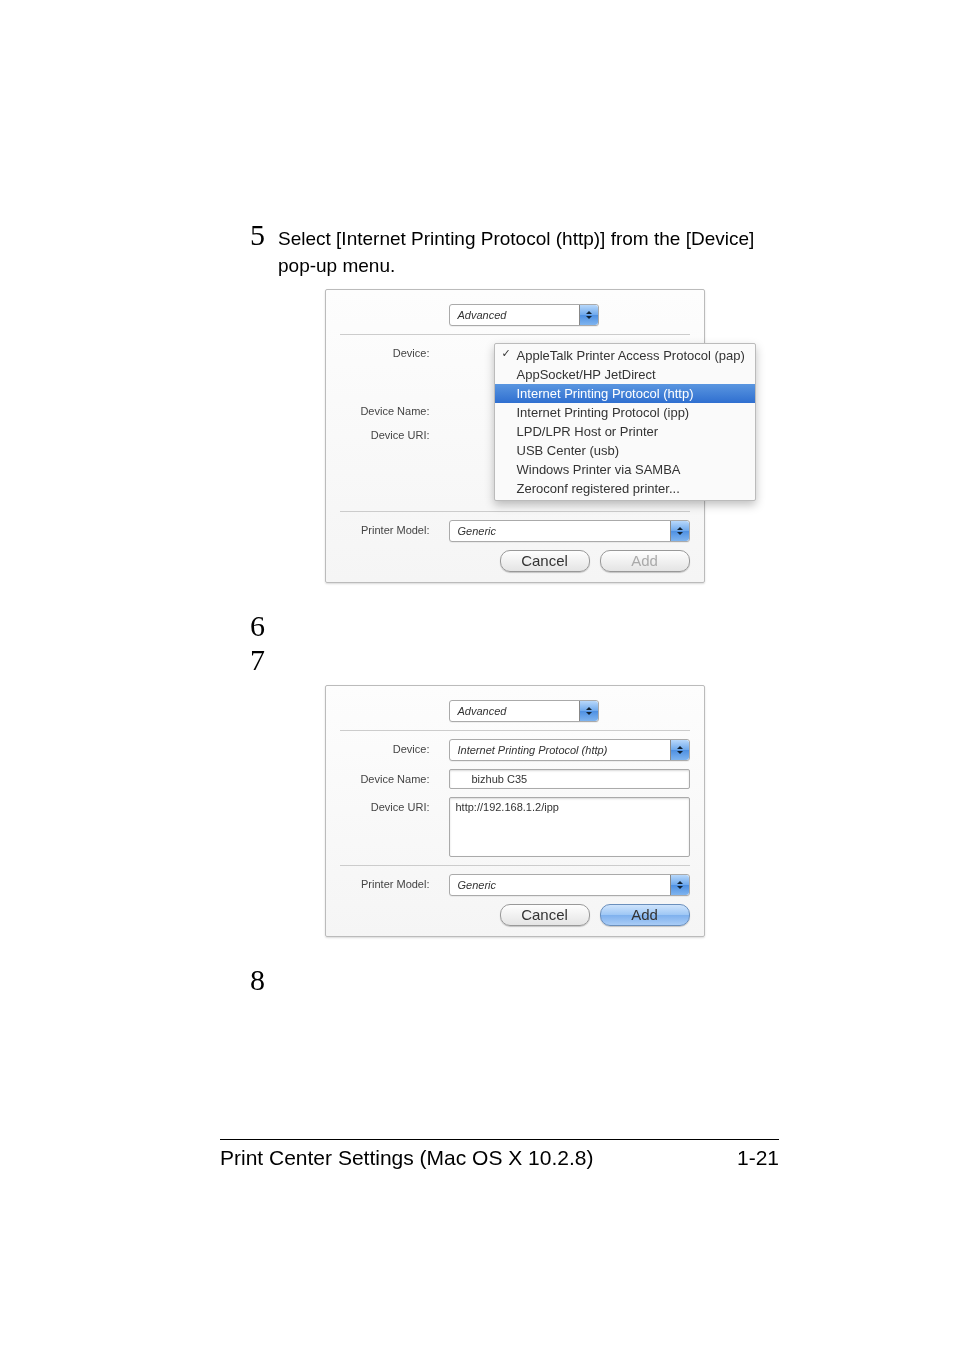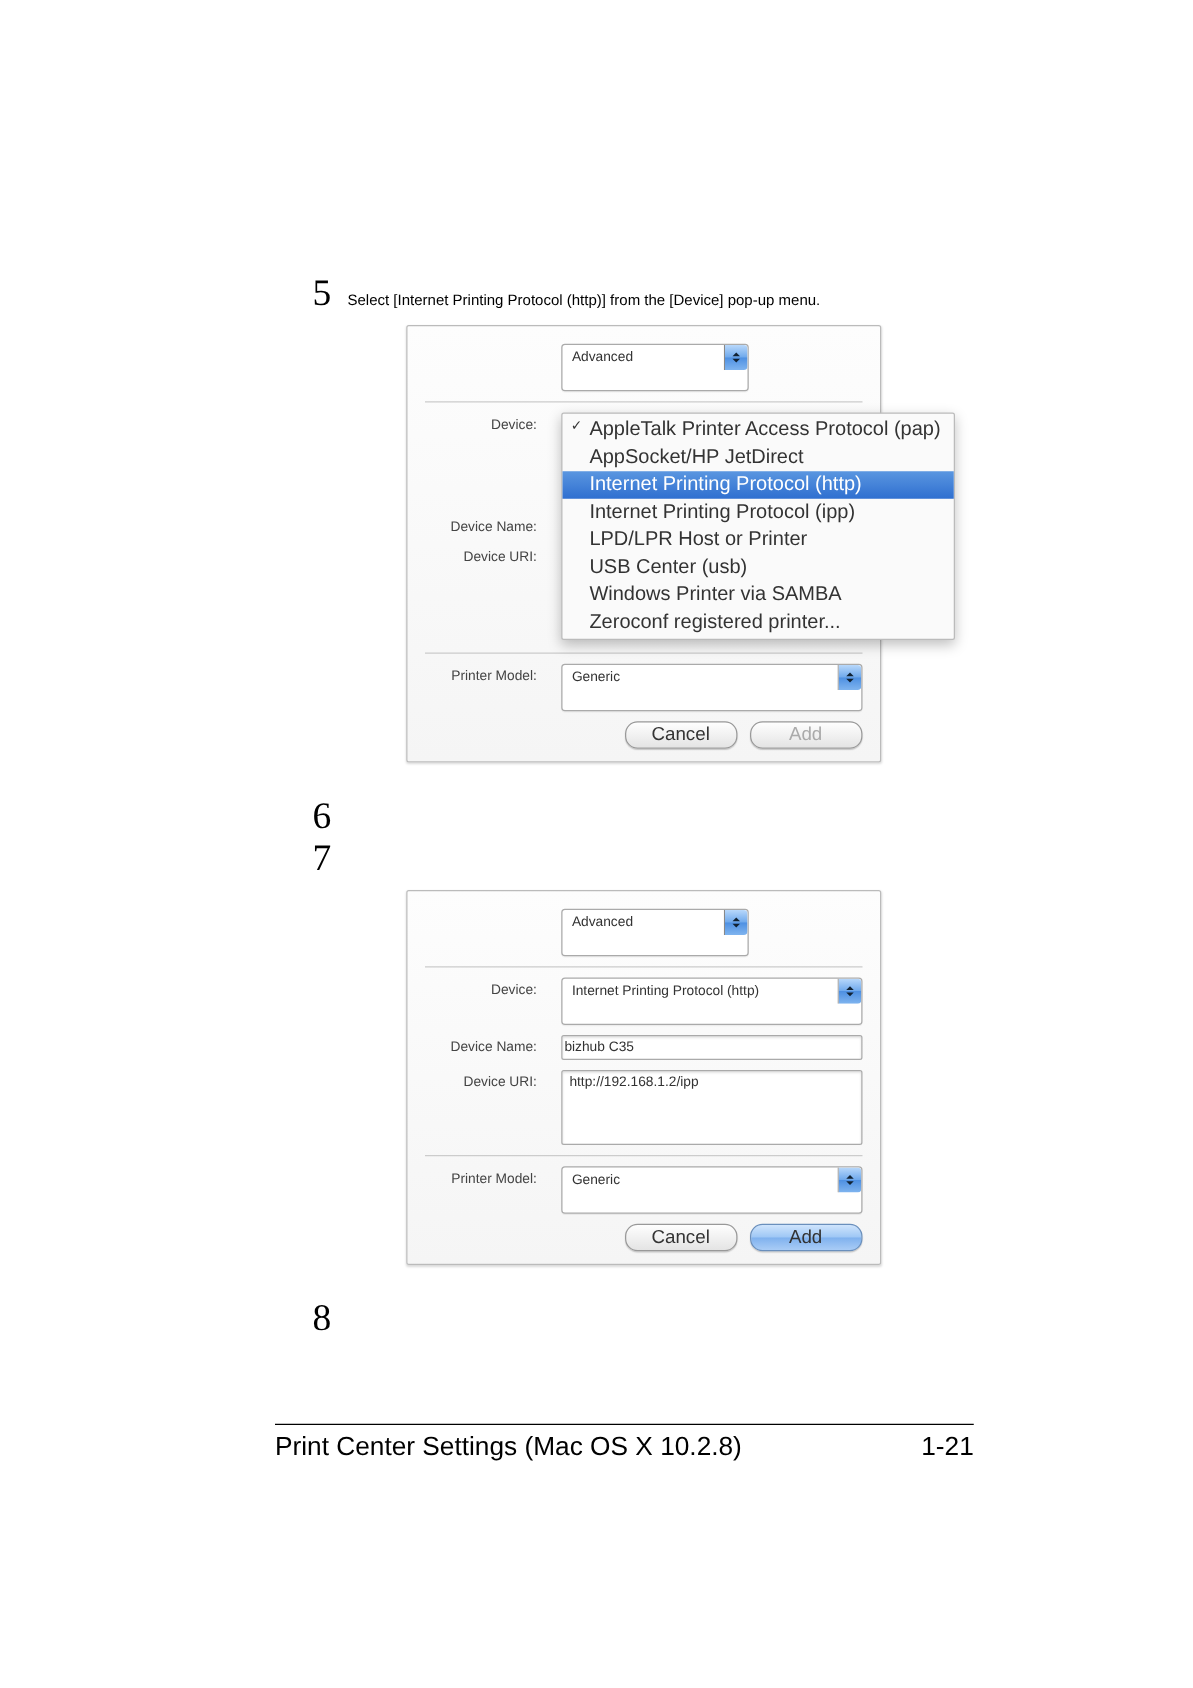--- a/index.html
+++ b/index.html
@@ -27,21 +27,21 @@
   }
   .step-num {
     font-family: "Times New Roman", serif;
     font-size: 30px;
     font-weight: normal;
     width: 28px;
     flex-shrink: 0;
     line-height: 1;
   }
   .step-text {
-    font-size: 12px;
+    font-size: 19px;
     line-height: 1.4;
     padding-top: 0;
   }
   .screenshot {
     width: 350px;
     margin: 10px auto 28px auto;
     border: 1px solid #bbb;
     border-radius: 2px;
     background: linear-gradient(#fdfdfd, #f5f5f5);
     box-shadow: 0 1px 2px rgba(0,0,0,0.15);
@@ -64,24 +64,25 @@
     flex-shrink: 0;
   }
   .aqua-select {
     display: flex;
     align-items: flex-end;
     background: #fff;
     border: 1px solid #aaa;
     border-radius: 3px;
     height: 20px;
     line-height: 20px;
-    padding: 0 0 16px 8px;
+    padding: 0 0 0 8px;
     box-shadow: inset 0 1px 0 #fff, 0 1px 0 rgba(0,0,0,0.05);
     position: relative;
     flex: 1;
+    font-style: italic;
   }
   .aqua-select.small { width: 140px; flex: none; }
   .aqua-cap {
     width: 18px;
     height: 20px;
     background: linear-gradient(#b8d8fb, #6fa9ec 49%, #4e90e2 51%, #7fb4ef);
     border-left: 1px solid #888;
     border-top-right-radius: 3px;
     border-bottom-right-radius: 3px;
     display: flex;
@@ -103,21 +104,22 @@
     border-right: 3px solid transparent;
     border-top: 3px solid #123;
   }
   .menu-popup {
     flex: 1;
     background: #fafafa;
     border: 1px solid #bbb;
     border-radius: 2px;
     box-shadow: 0 4px 10px rgba(0,0,0,0.25);
     padding: 2px 0;
-    font-size: 16px;
+    font-size: 13px;
+    margin-left: 45px;
   }
   .menu-item {
     padding: 2px 10px 2px 22px;
     position: relative;
     white-space: nowrap;
   }
   .menu-item.checked::before {
     content: "✓";
     position: absolute;
     left: 7px;
@@ -128,21 +130,21 @@
     background: linear-gradient(#5a96e0, #2f6fd0);
     color: #fff;
   }
   .text-input {
     flex: 1;
     background: #fff;
     border: 1px solid #aaa;
     border-radius: 2px;
     height: 18px;
     line-height: 18px;
-    padding: 0 2px;
+    padding: 0 22px;
     box-shadow: inset 0 1px 2px rgba(0,0,0,0.15);
   }
   .text-area {
     flex: 1;
     background: #fff;
     border: 1px solid #aaa;
     border-radius: 2px;
     height: 52px;
     padding: 3px 6px;
     box-shadow: inset 0 1px 2px rgba(0,0,0,0.15);

